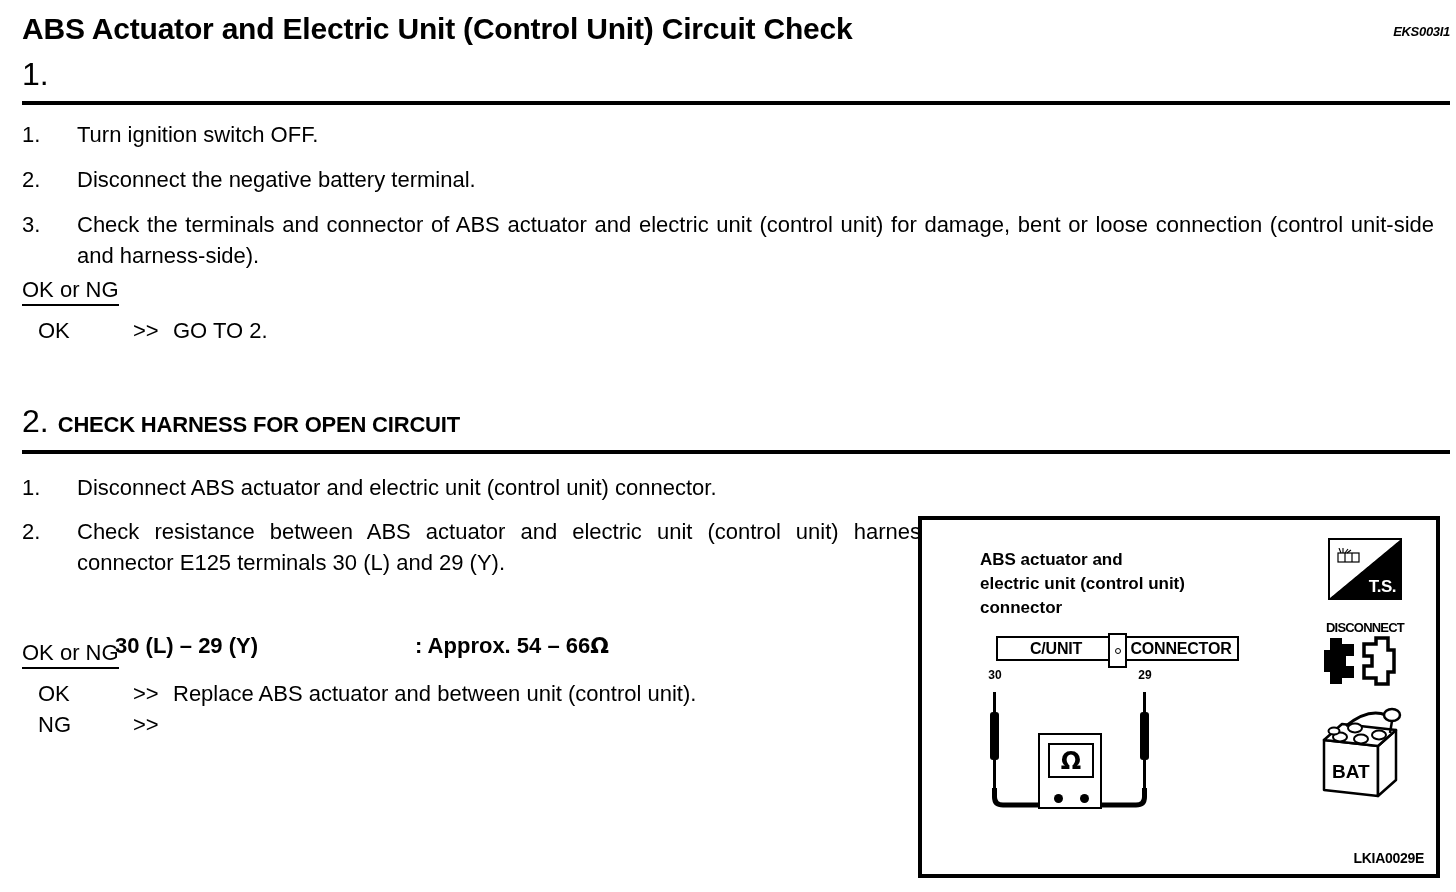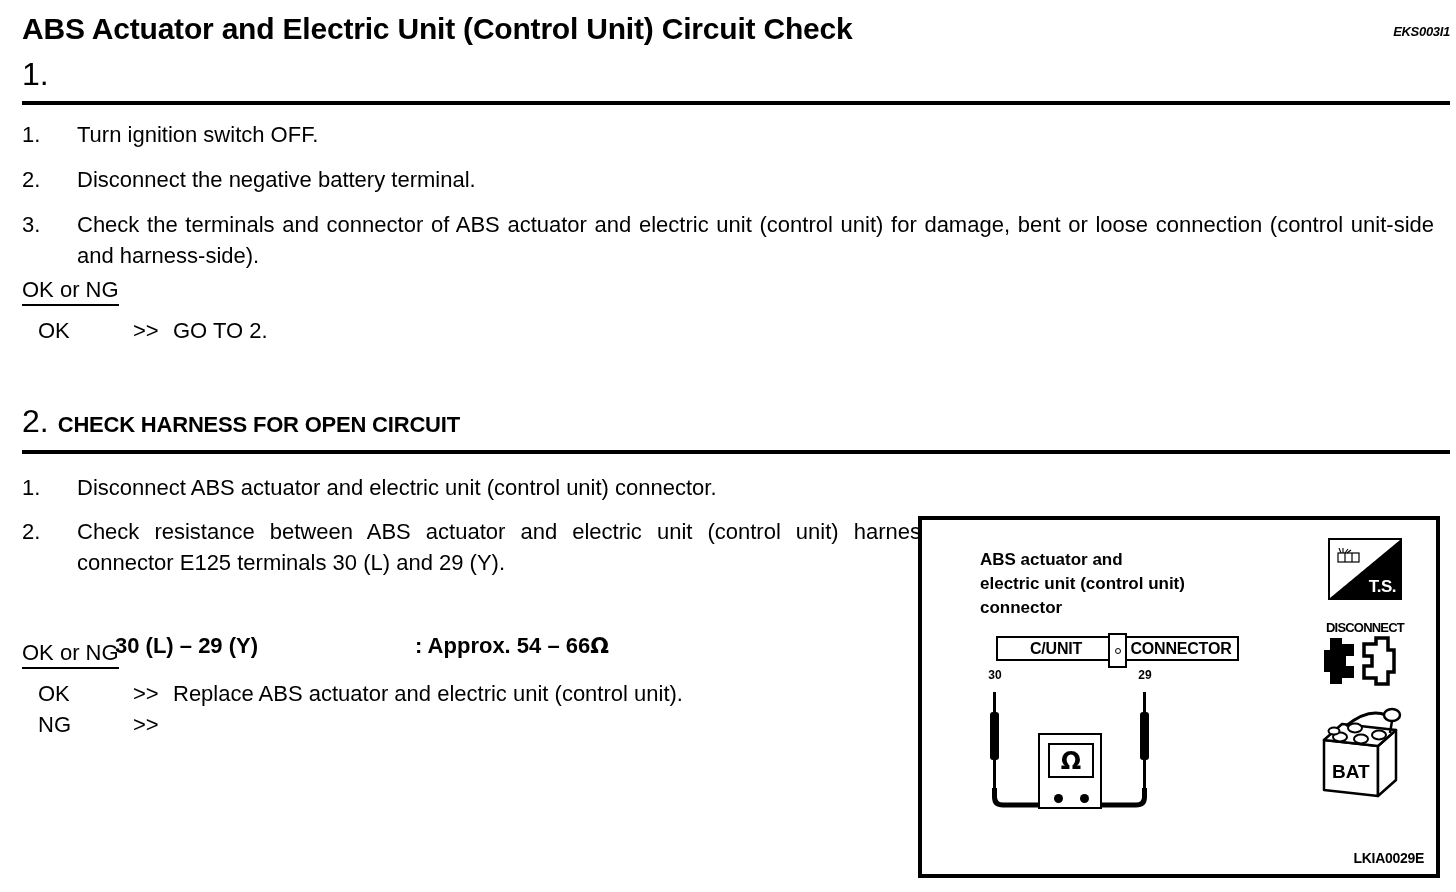--- a/index.html
+++ b/index.html
@@ -383,21 +383,21 @@
 </div>
 
 <div class="spec" style="left:115px; top:590px;margin-top:43px;">
   <span class="left">30 (L) – 29 (Y)</span><span>: Approx. 54 – 66</span><span class="ohm">Ω</span>
 </div>
 
 <div class="oknghead" style="top:640px;">OK or NG</div>
 
 <div class="okngrows" style="top:678px;">
   <div class="okngrow">
-    <span class="tag">OK</span><span class="arrow">&gt;&gt;</span><span>Replace ABS actuator and electric unit (control unit).</span>
+    <span class="tag">OK</span><span class="arrow">&gt;&gt;</span><span>Replace ABS actuator and between unit (control unit).</span>
   </div>
 </div>
 
 <div class="ngblock" style="top:709px;">
   <span class="tag">NG</span>
   <span class="arrow">&gt;&gt;</span>
 </div>
 
 <div class="illus">
 

